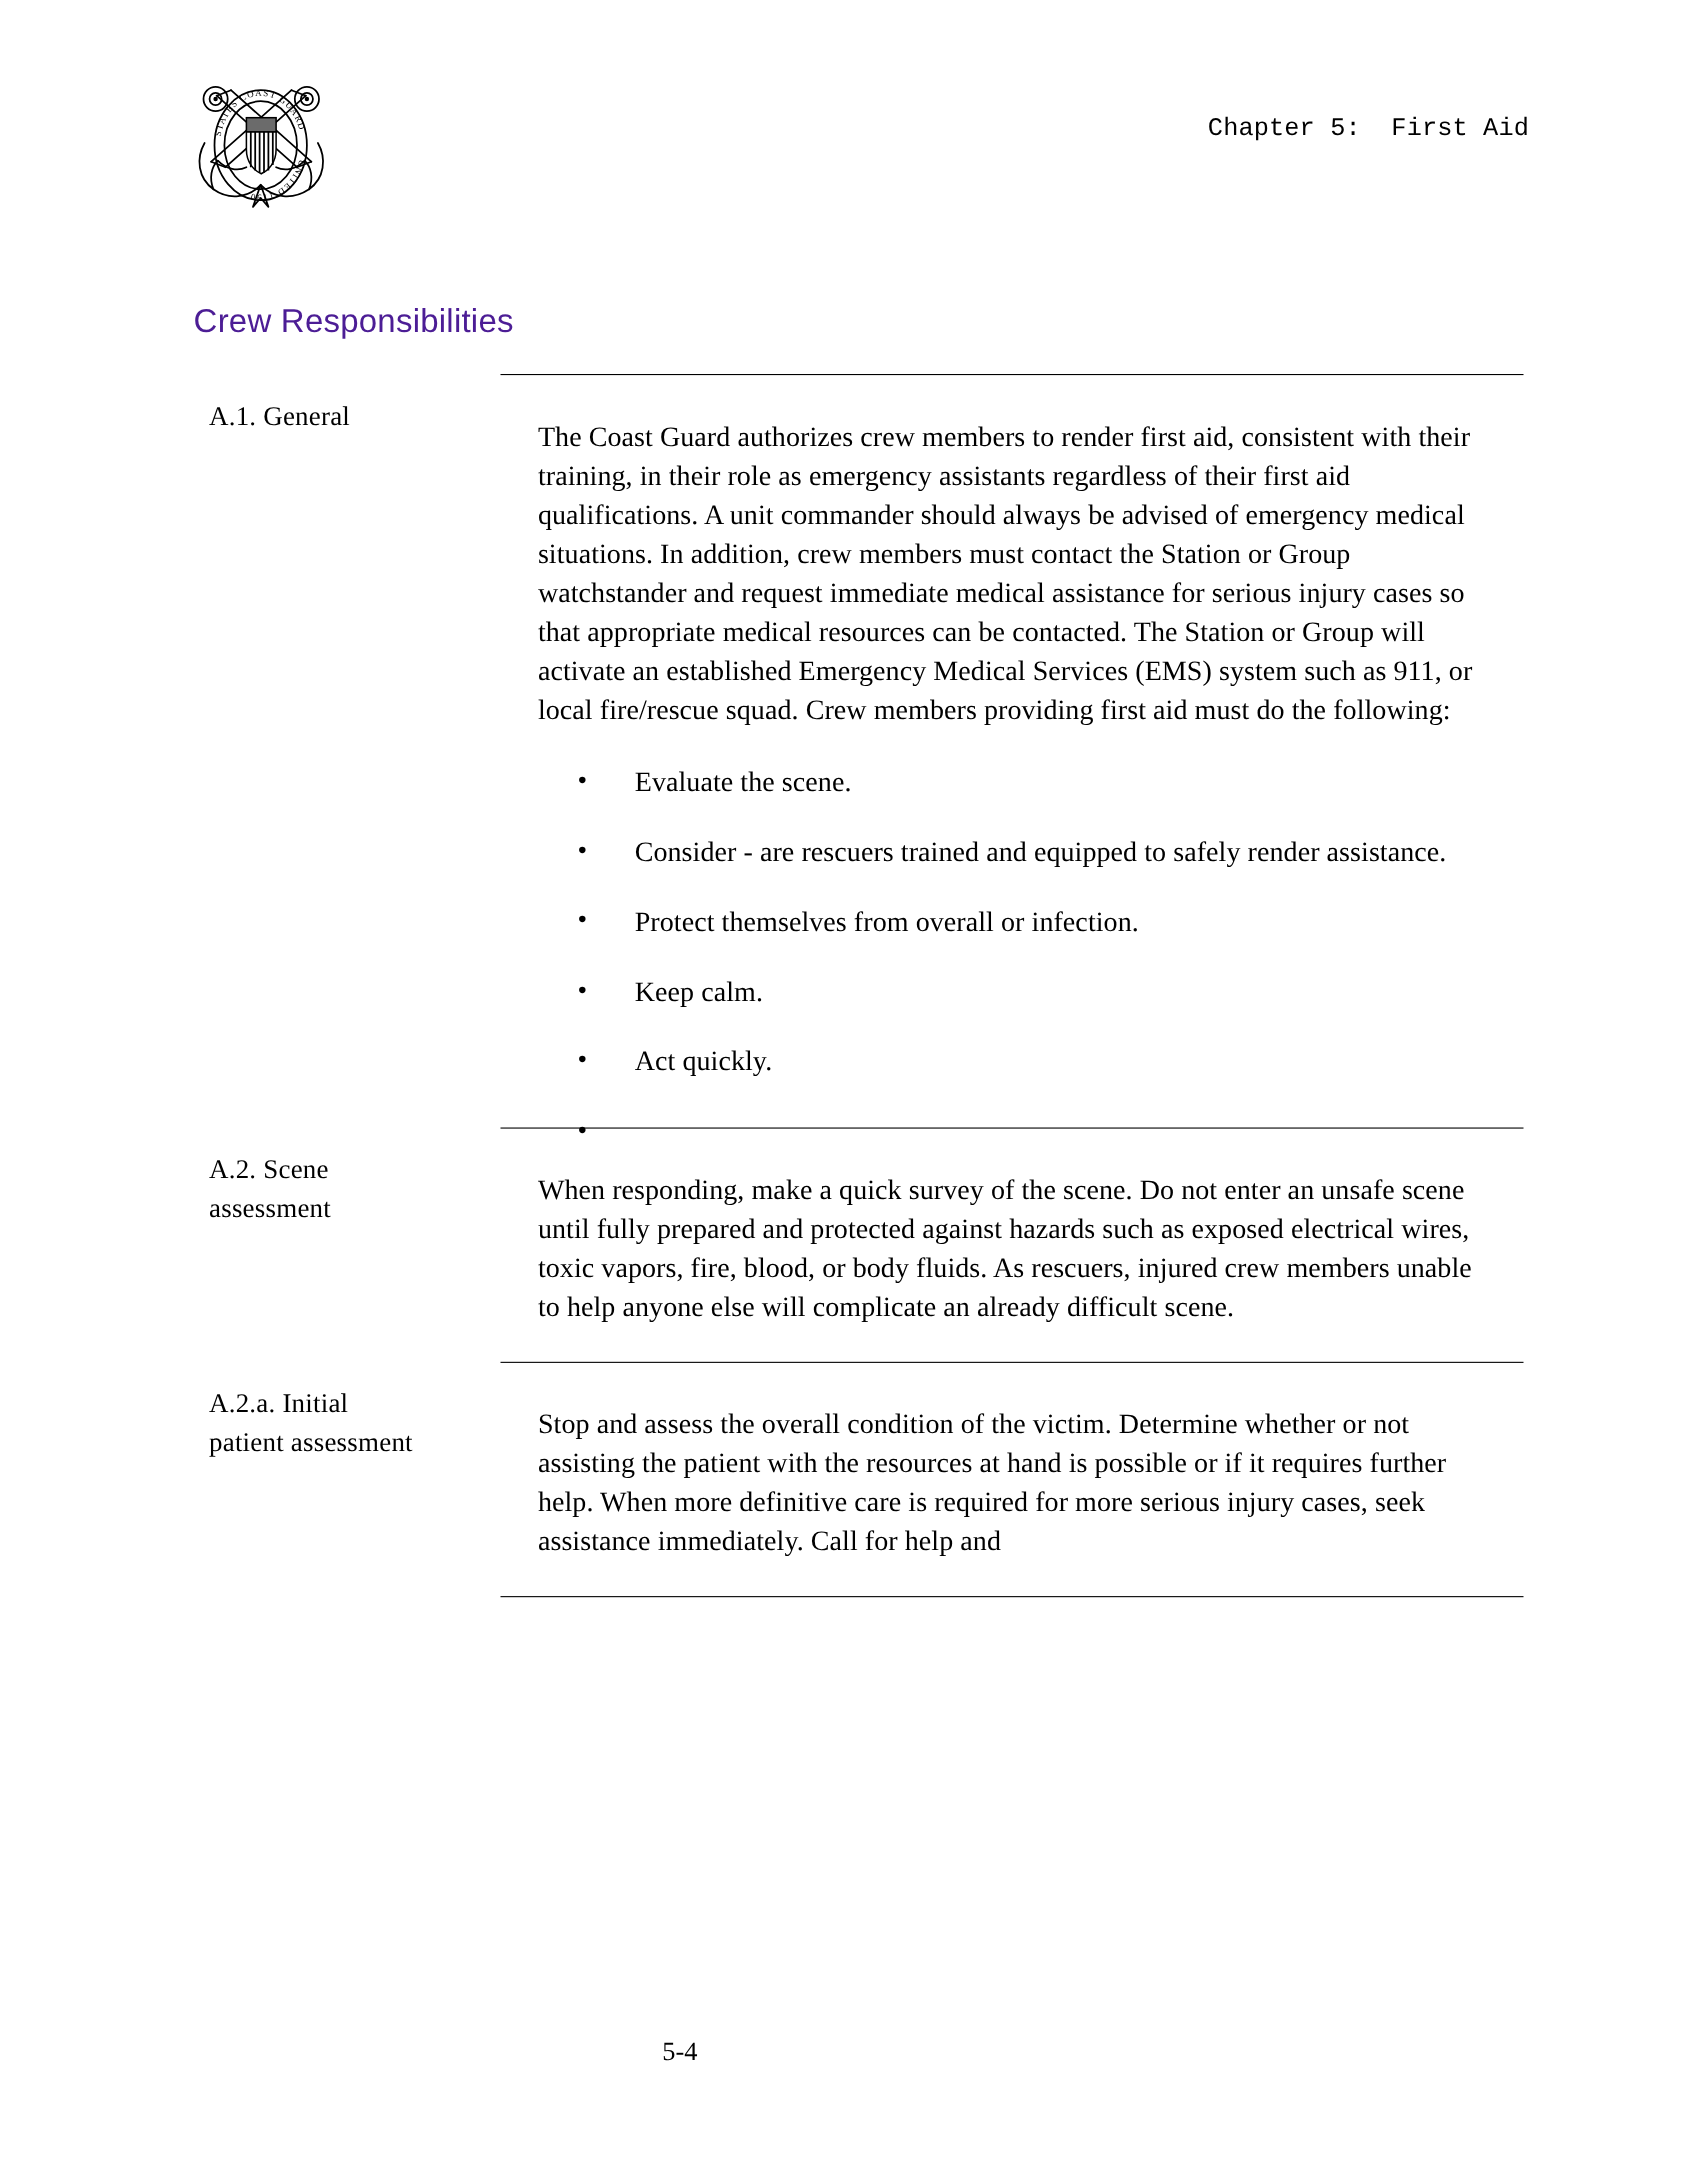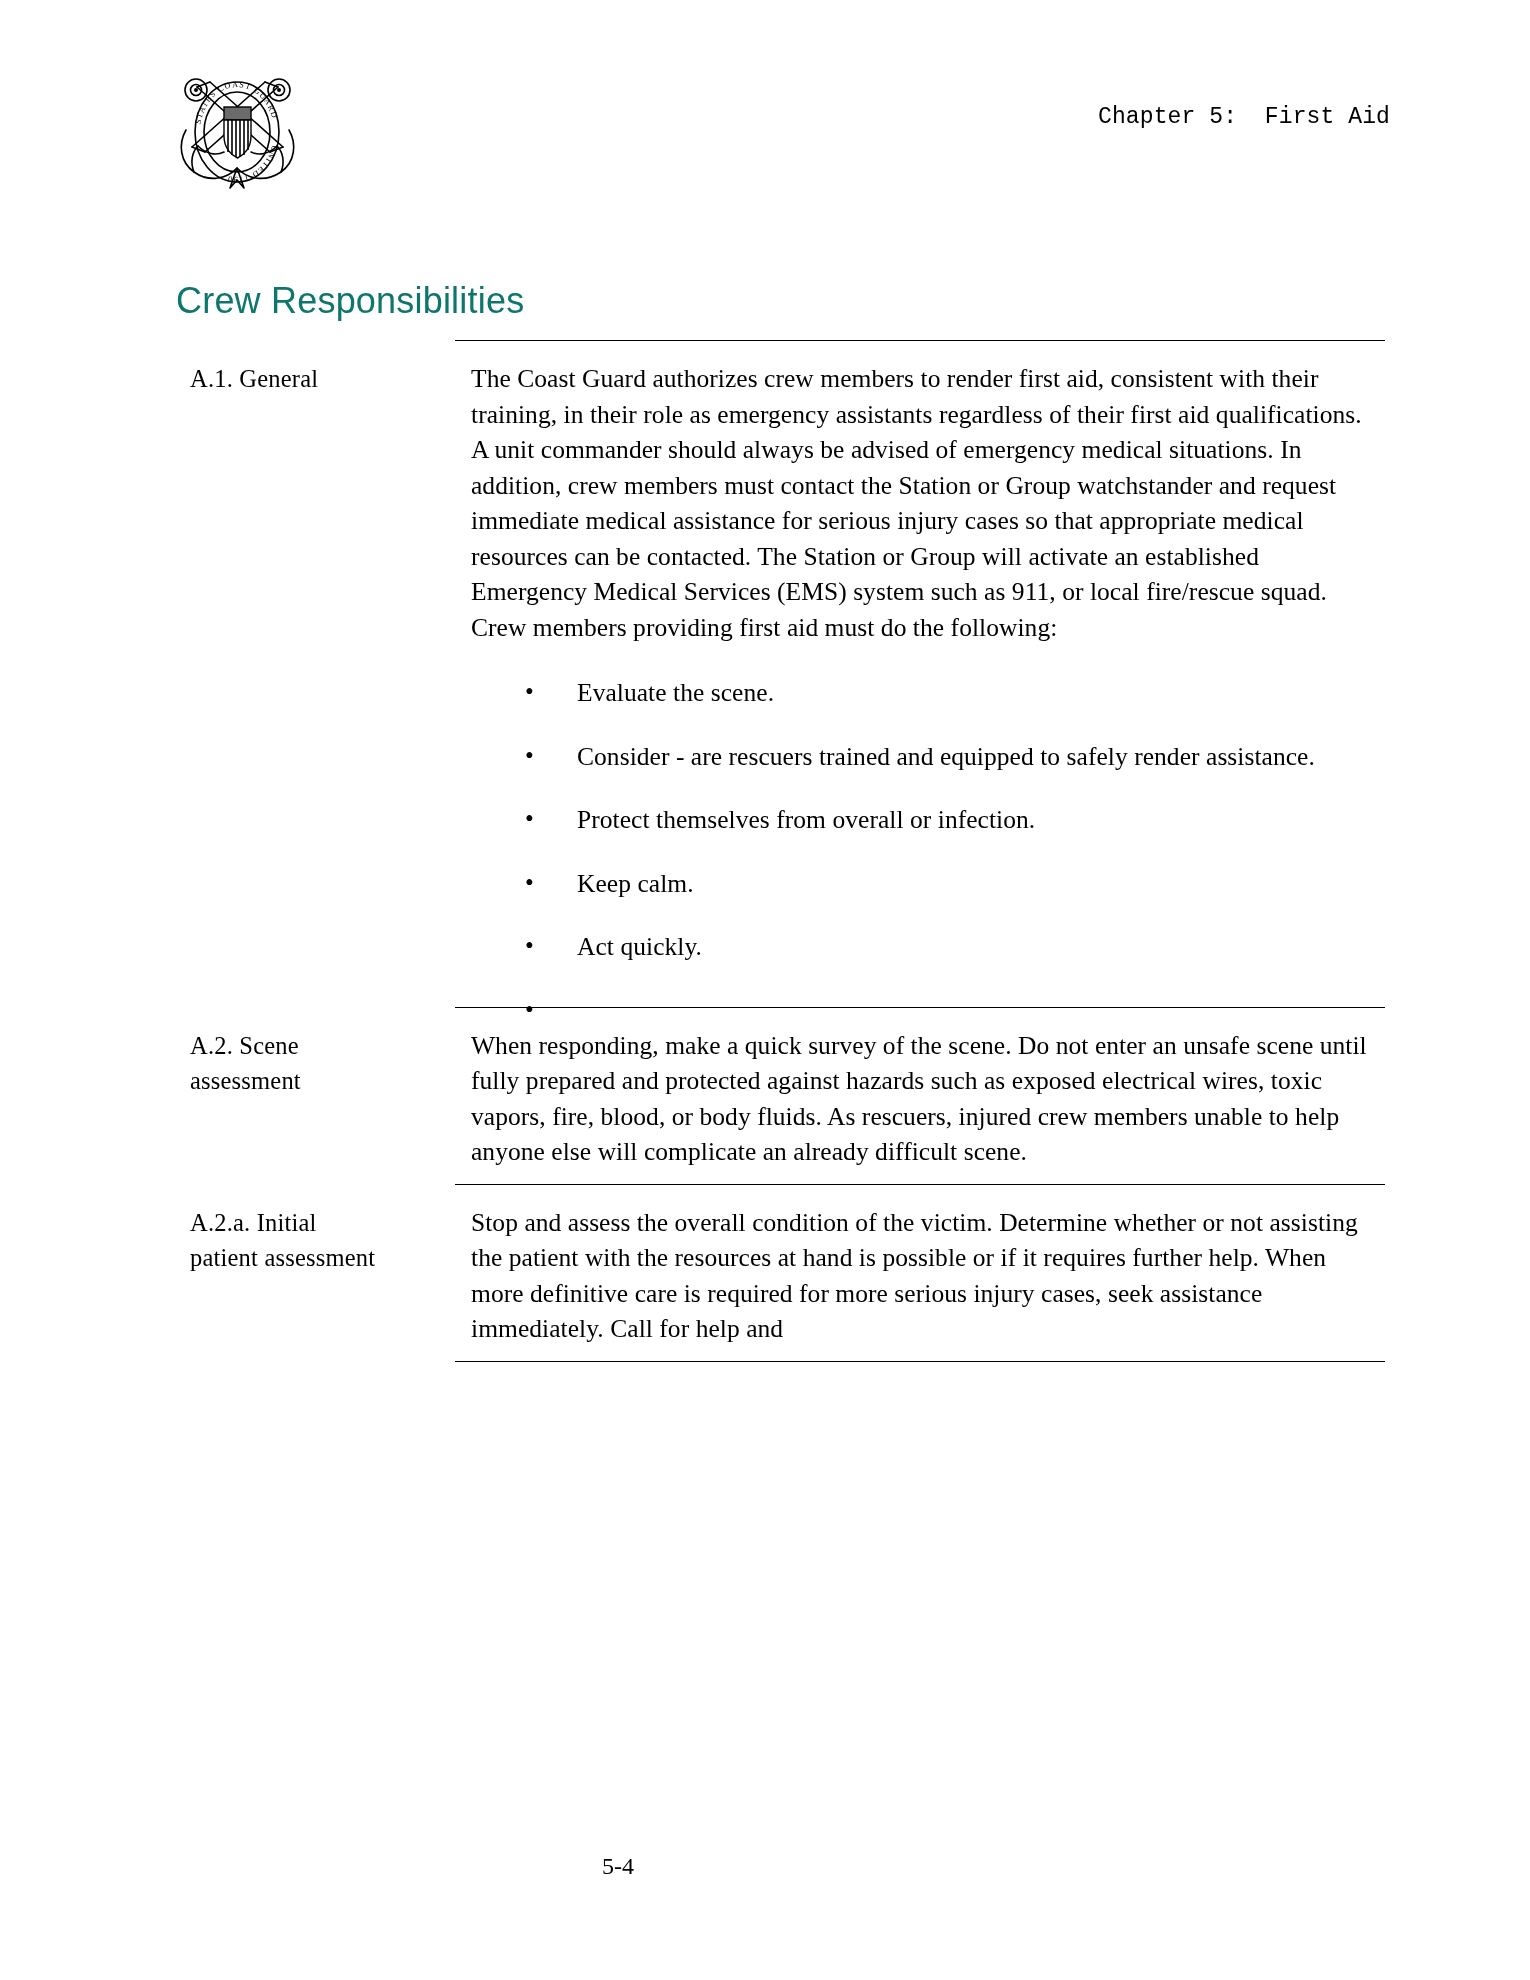--- a/index.html
+++ b/index.html
@@ -50,24 +50,24 @@
     text-align: right;
     margin-left: 20px;
   }
 
   
   .page-title {
     position: absolute;
     top: 256px;
     left: 176px;
     font-family: "Liberation Sans", "DejaVu Sans", sans-serif;
-    font-size: 36px;
+    font-size: 30px;
     font-weight: 400;
     letter-spacing: 0.2px;
-    color: #0f766e;
+    color: #4c1d95;
   }
 
   
   .content {
     position: absolute;
     top: 340px;
     left: 190px;
     width: 1180px;
   }
 
@@ -99,21 +99,21 @@
   }
   .block-body {
     flex: 1 1 auto;
     font-size: 25.5px;
     line-height: 35.5px;
     font-family: "Liberation Serif", "DejaVu Serif", serif;
     text-align: left;
     letter-spacing: 0.05px;
   }
   .block-body p {
-    margin: 0;
+    margin: 18px;
   }
 
   ul.bullets {
     list-style: none;
     margin: 30px 0 0 0;
     padding: 0 0 0 48px;
   }
   ul.bullets li {
     position: relative;
     padding-left: 58px;

